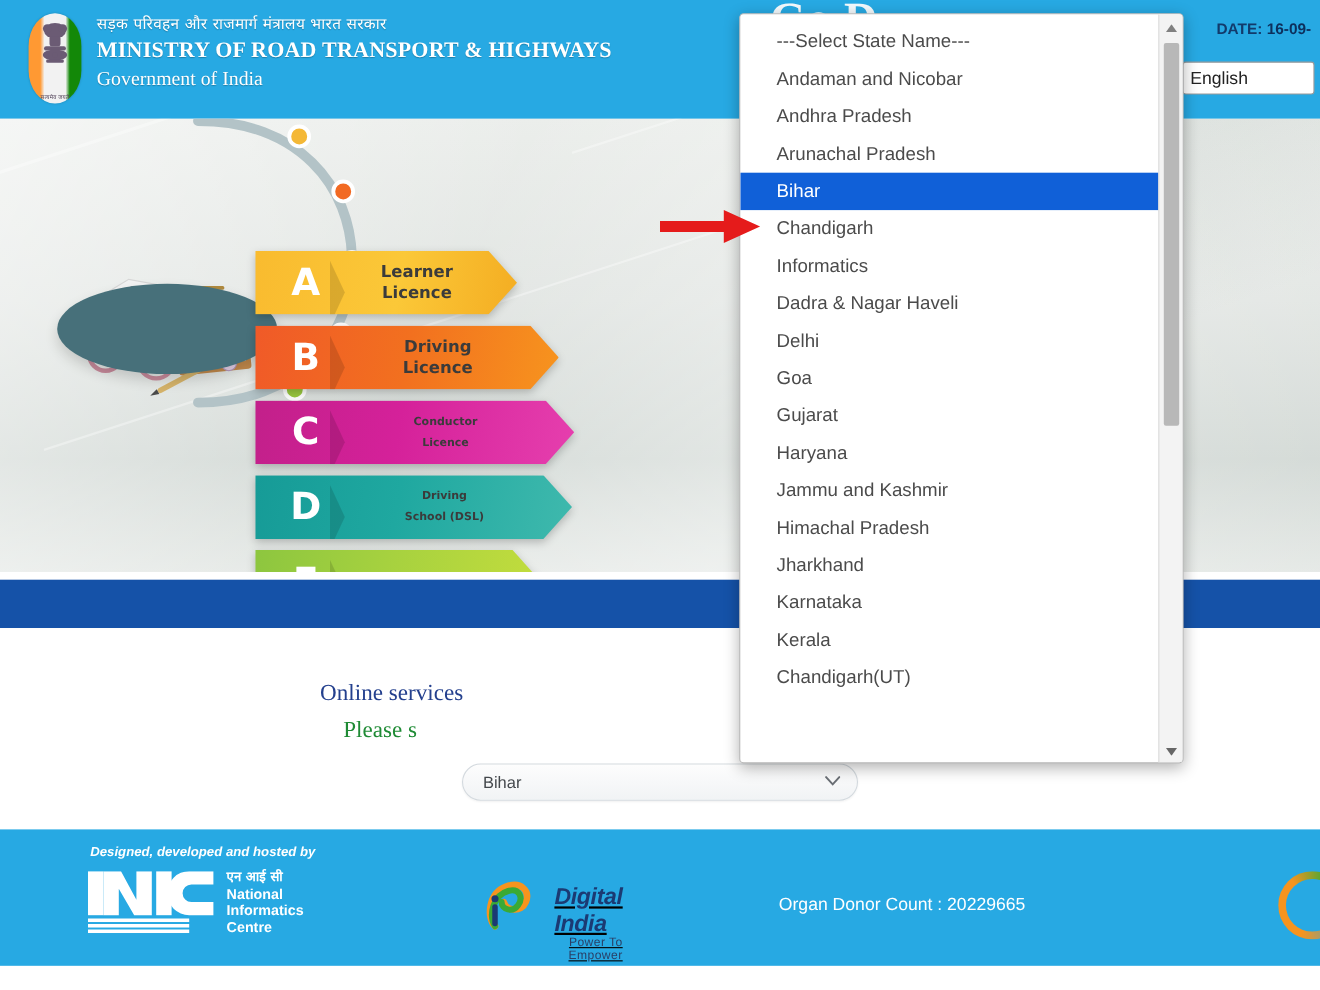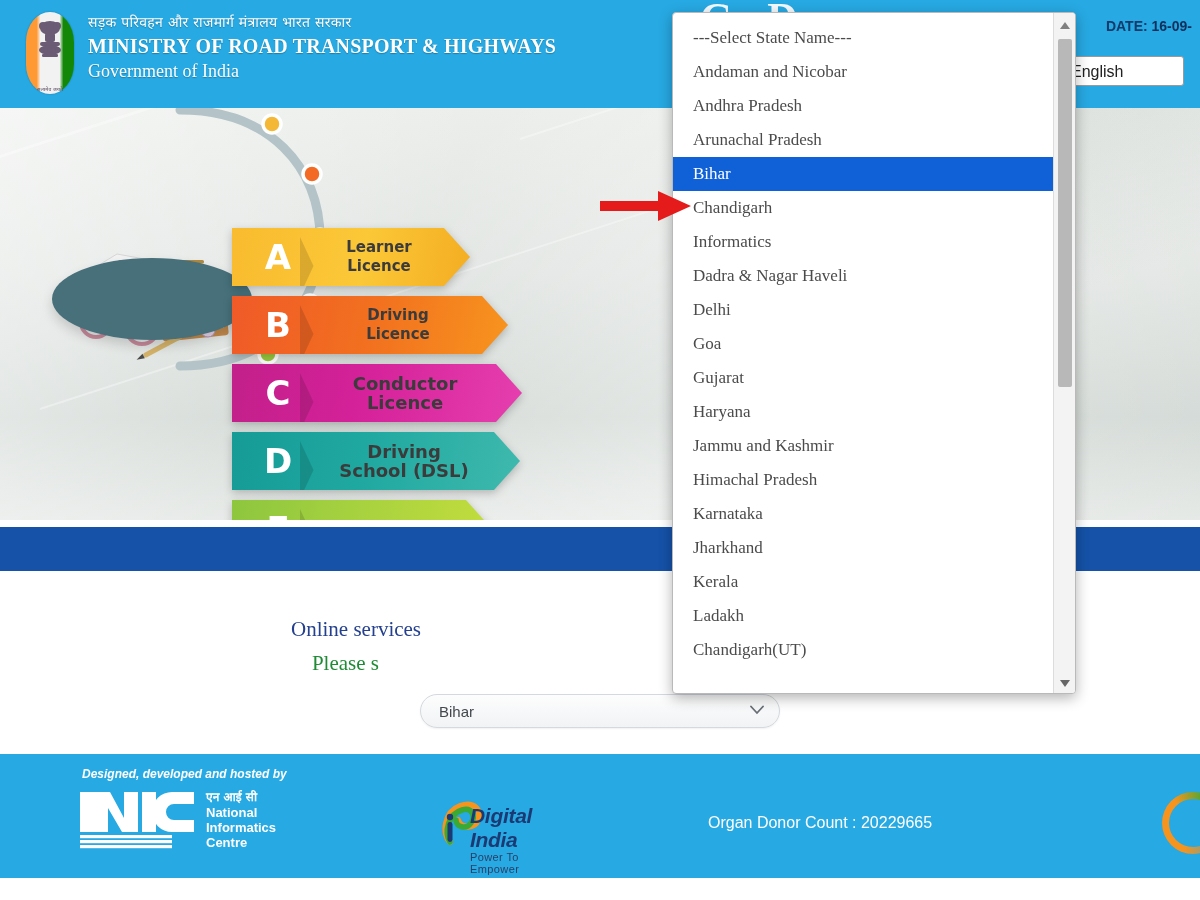--- a/index.html
+++ b/index.html
@@ -71,21 +71,21 @@
     opacity: .95; letter-spacing: 1px;
     white-space: nowrap;
   }
   .hdr-date {
     position: absolute; right: 8px; top: 18px;
     font-size: 14px; font-weight: 700; color: #123a6b;
     white-space: nowrap;
   }
   .hdr-date .d-val { color: #0d2f5c; font-weight: 700; }
   .lang-row {
-    position: absolute; right: 16px; top: 56px;
+    position: absolute; right: 5px; top: 56px;
     display: flex; align-items: center; gap: 10px;
     white-space: nowrap;
   }
   .lang-label {
     font-size: 15px; color: #ffffff; font-weight: 400;
   }
   .lang-select {
     appearance: none;
     background: #ffffff;
     border: 1px solid #9a9a9a;
@@ -161,21 +161,21 @@
   .tab-a .tab-body { background: linear-gradient(100deg,#f9bb2f 0%, #fbc838 55%, #f4ad22 100%); }
   .tab-b .tab-body { background: linear-gradient(100deg,#f05a28 0%, #f2701f 50%, #f7941e 100%); }
   .tab-c .tab-body { background: linear-gradient(100deg,#c2208a 0%, #d5219a 45%, #e63fae 100%); }
   .tab-d .tab-body { background: linear-gradient(100deg,#169b97 0%, #1fa8a0 45%, #3fb9ad 100%); }
   .tab-e .tab-body { background: linear-gradient(100deg,#8dc63f 0%, #a6d13f 45%, #c3dd3d 100%); }
   .tab-e { width: 260px; }
   .tab-a { width: 238px; }
   .tab-b { width: 276px; }
   .tab-c { width: 290px; }
   .tab-d { width: 288px; }
-  .tab-c .tab-label, .tab-d .tab-label { font-size: 18px; }
+  .tab-c .tab-label, .tab-d .tab-label { font-size: 10px; }
 
   
   .hero-info {
     position: absolute; left: 700px; top: 118px; width: 500px;
   }
   .hero-info-title {
     font-family: "Liberation Serif", serif;
     font-style: italic; font-weight: 700;
     font-size: 26px; color: #2c3e8f;
     margin-bottom: 18px;
@@ -252,26 +252,26 @@
   }
   .nic-logo { position: absolute; left: 80px; top: 38px; }
   .nic-mark { position: absolute; left: 0; top: 0; }
   .nic-words {
     position: absolute; left: 126px; top: -2px;
     color: #ffffff; line-height: 15px;
   }
   .nic-hi { font-family: "DejaVu Sans", sans-serif; font-size: 12px; font-weight: 700; }
   .nic-en { font-size: 13px; font-weight: 700; }
   .di-logo { position: absolute; left: 440px; top: 46px; }
-  .di-text { position: absolute; left: 30px; top: 4px; }
+  .di-text { position: absolute; left: 64px; top: 4px; text-decoration: underline; }
   .di-name {
     font-size: 21px; font-weight: 700; font-style: italic; color: #1b3a73;
     letter-spacing: -.3px;
   }
-  .di-tag { font-size: 11px; color: #2a3f66; letter-spacing: .4px; margin-top: -1px; }
+  .di-tag { font-size: 11px; color: #2a3f66; letter-spacing: .4px; margin-top: -1px; text-align: right; }
   .donor-count {
     position: absolute; left: 708px; top: 60px;
     color: #ffffff; font-size: 16px; white-space: nowrap;
   }
   .corner-ring {
     position: absolute; right: -24px; top: 38px;
     width: 62px; height: 62px; border-radius: 50%;
     border: 7px solid transparent;
     background:
       linear-gradient(#27a9e3,#27a9e3) padding-box,
@@ -289,23 +289,23 @@
     overflow: hidden;
     z-index: 50;
   }
   .dd-list {
     position: absolute; left: 0; top: 0;
     width: 382px; height: 682px;
     padding: 8px 0 0 0;
   }
   .dd-item {
     height: 34px; line-height: 34px;
-    padding-left: 20px;
+    padding-left: 33px;
     font-size: 17px; color: #4b4b4b;
-    font-family: Liberation Serif, serif;
+    font-family: Liberation Sans, sans-serif;
     white-space: nowrap;
     cursor: default;
   }
   .dd-item.selected {
     background: #1060d8;
     color: #ffffff;
   }
   .dd-scrollbar {
     position: absolute; right: 0; top: 0;
     width: 22px; height: 682px;
@@ -578,24 +578,23 @@
       <div class="dd-item selected">Bihar</div>
       <div class="dd-item">Chandigarh</div>
       <div class="dd-item">Informatics</div>
       <div class="dd-item">Dadra &amp; Nagar Haveli</div>
       <div class="dd-item">Delhi</div>
       <div class="dd-item">Goa</div>
       <div class="dd-item">Gujarat</div>
       <div class="dd-item">Haryana</div>
       <div class="dd-item">Jammu and Kashmir</div>
       <div class="dd-item">Himachal Pradesh</div>
+      <div class="dd-item">Jharkhand</div>
       <div class="dd-item">Karnataka</div>
-      <div class="dd-item">Jharkhand</div>
       <div class="dd-item">Kerala</div>
-      <div class="dd-item">Ladakh</div>
       <div class="dd-item">Chandigarh(UT)</div>
     </div>
 
     <div class="dd-scrollbar">
       <div class="dd-sb-arrow up">
         <svg width="10" height="7" viewBox="0 0 10 7">
             <path d="M5 0 L10 7 L0 7 Z" fill="#808080"></path>
           </svg>
       </div>
       <div class="dd-sb-thumb"></div>

